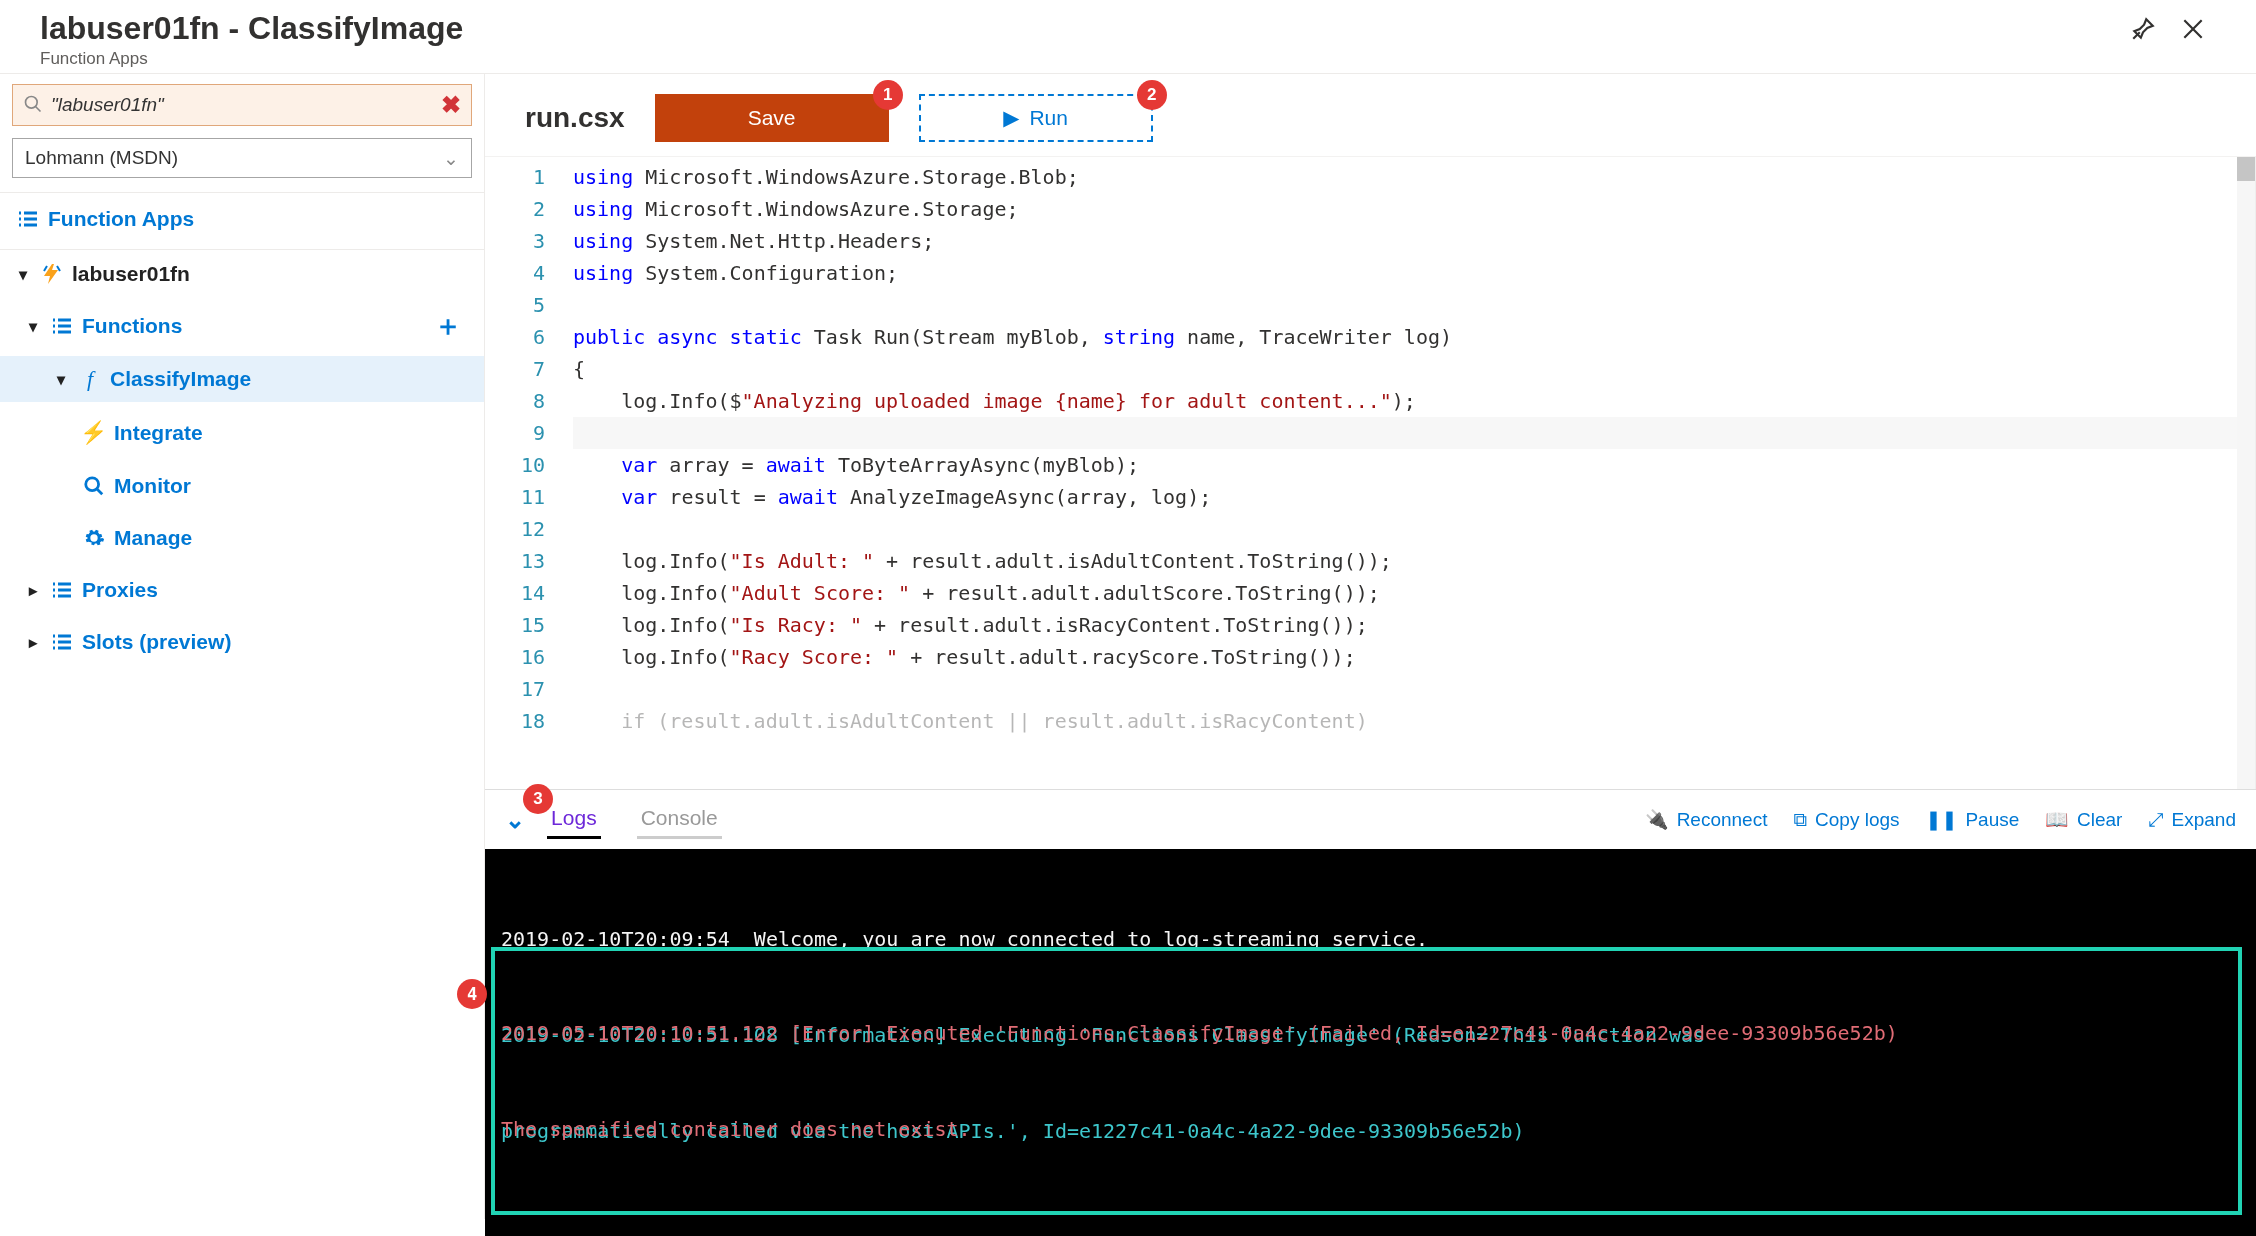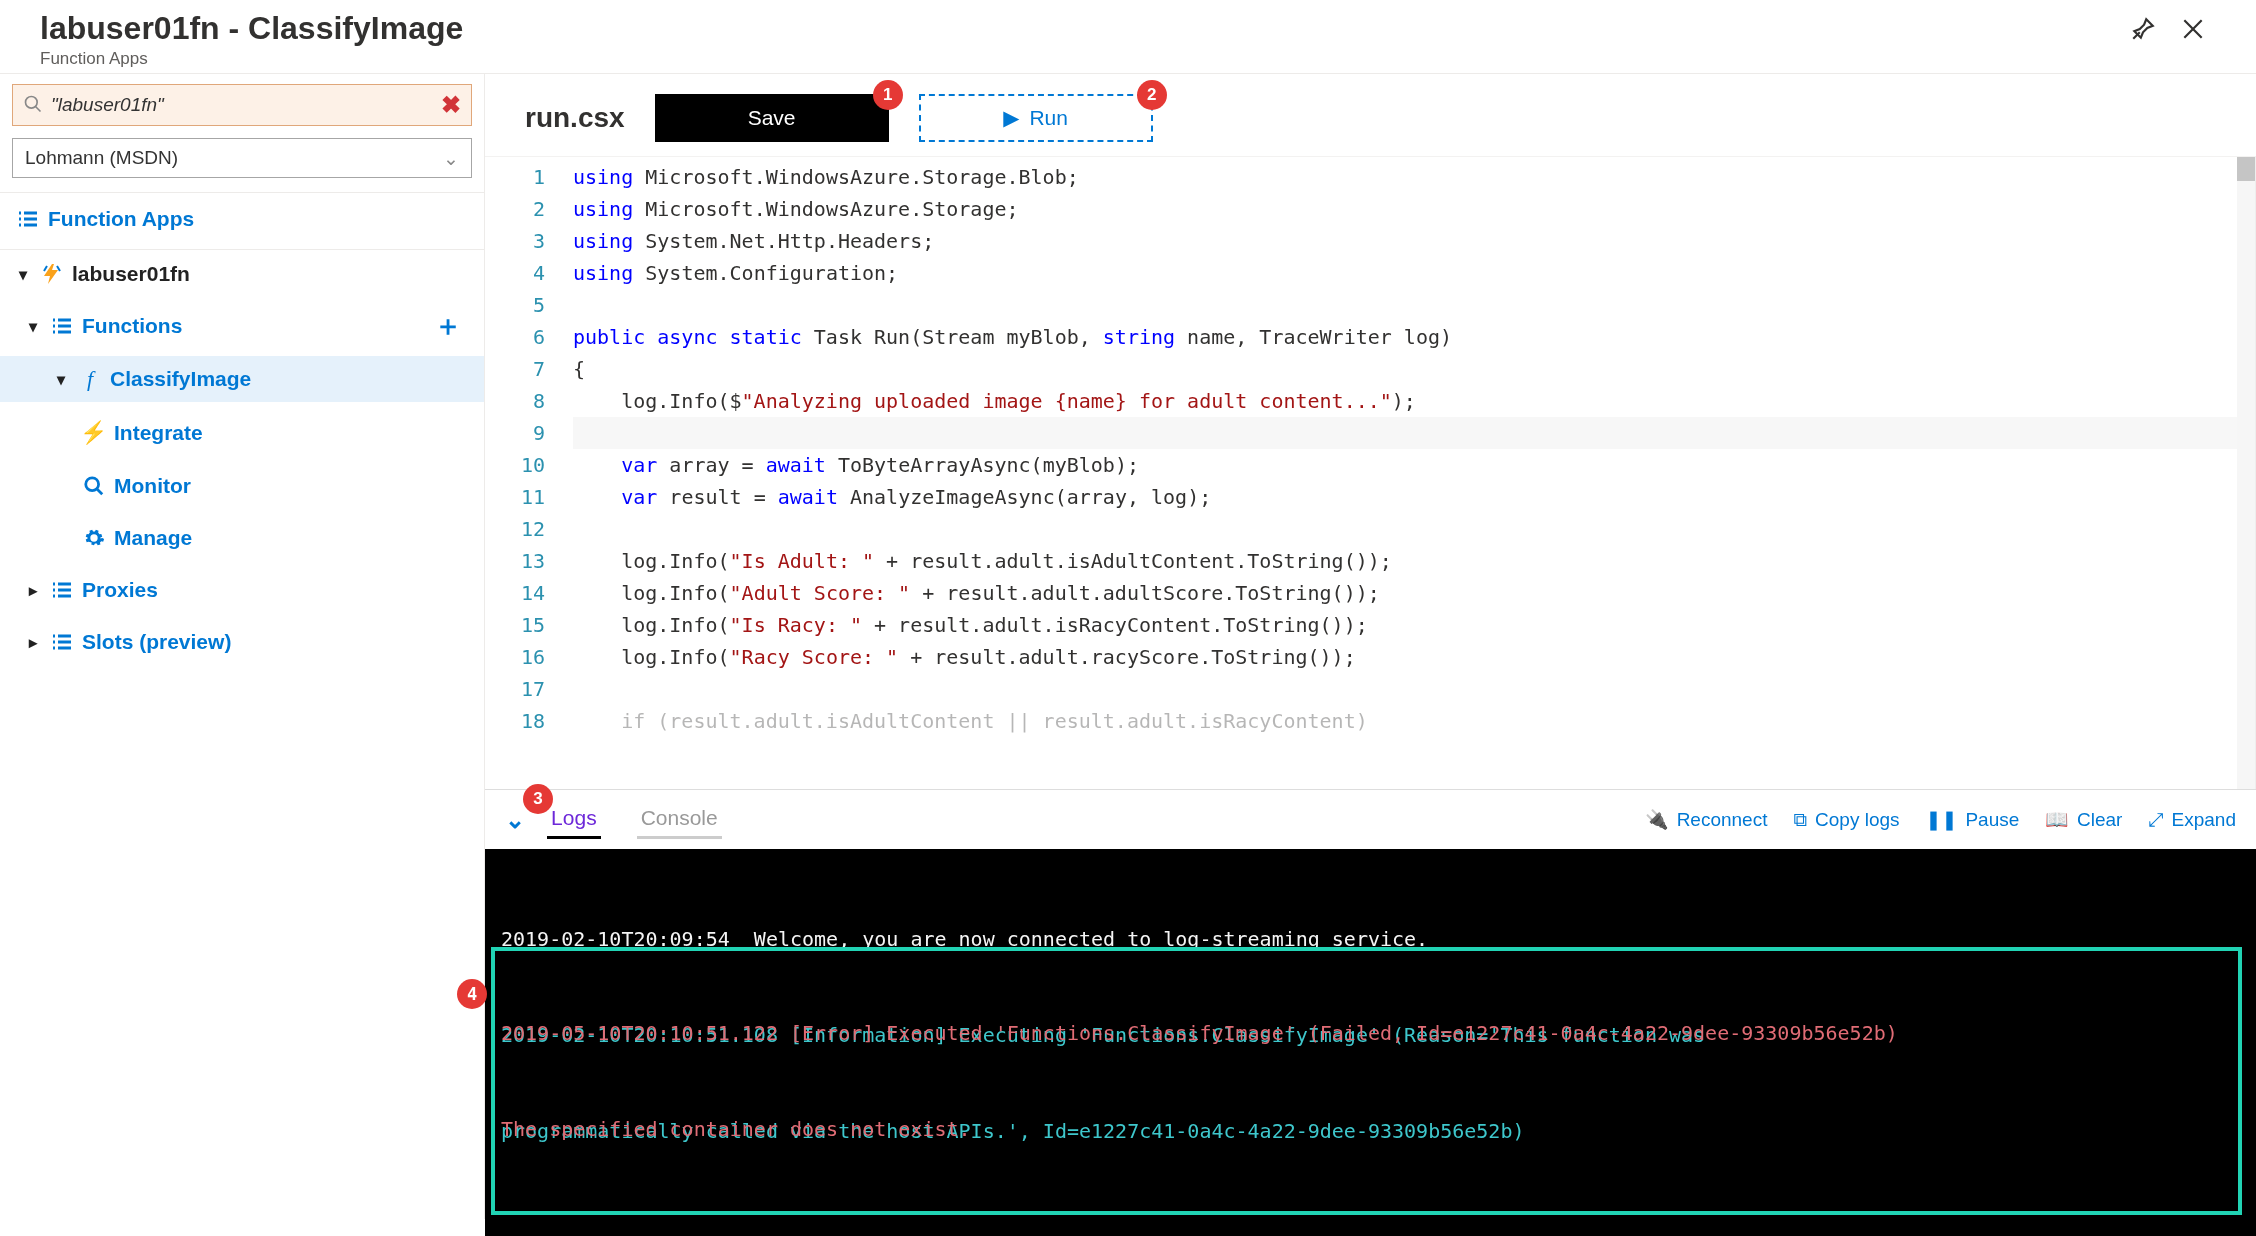--- a/index.html
+++ b/index.html
@@ -97,21 +97,21 @@
     display: flex; align-items: center; gap: 30px;
     padding: 20px 40px 14px 40px;
     position: relative;
   }
   .filename { font-size: 28px; font-weight: 800; }
   .btn {
     height: 48px; width: 234px; font-size: 21px;
     display: inline-flex; align-items: center; justify-content: center;
     cursor: pointer; position: relative;
   }
-  .btn-primary { background: #000000; color: #fff; border: none; }
+  .btn-primary { background: #c2410c; color: #fff; border: none; }
   .btn-outline {
     background: #fff; color: #0078d4;
     border: 2px dashed #0078d4;
   }
   .btn-outline .play { margin-right: 10px; }
   .callout {
     position: absolute;
     width: 30px; height: 30px; border-radius: 50%;
     background: #e53935; color: #fff;
     display: flex; align-items: center; justify-content: center;

